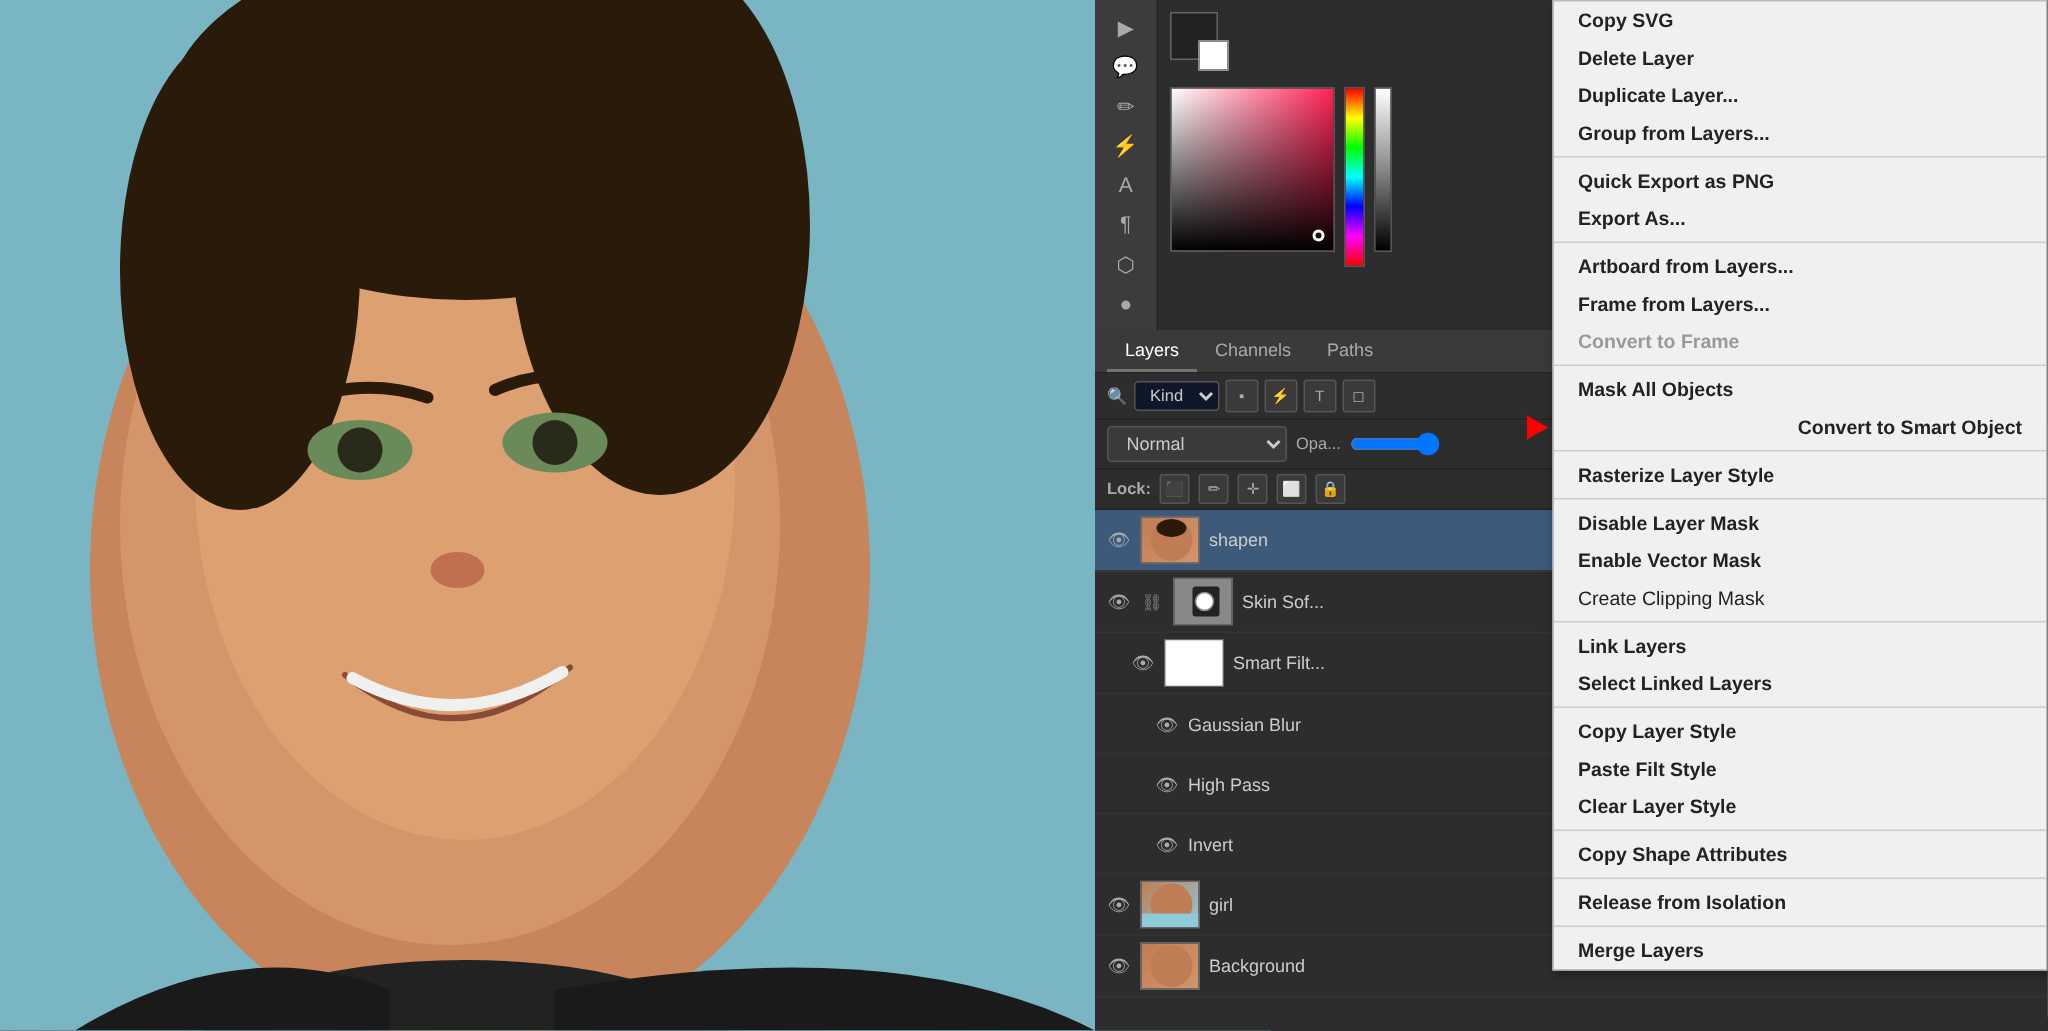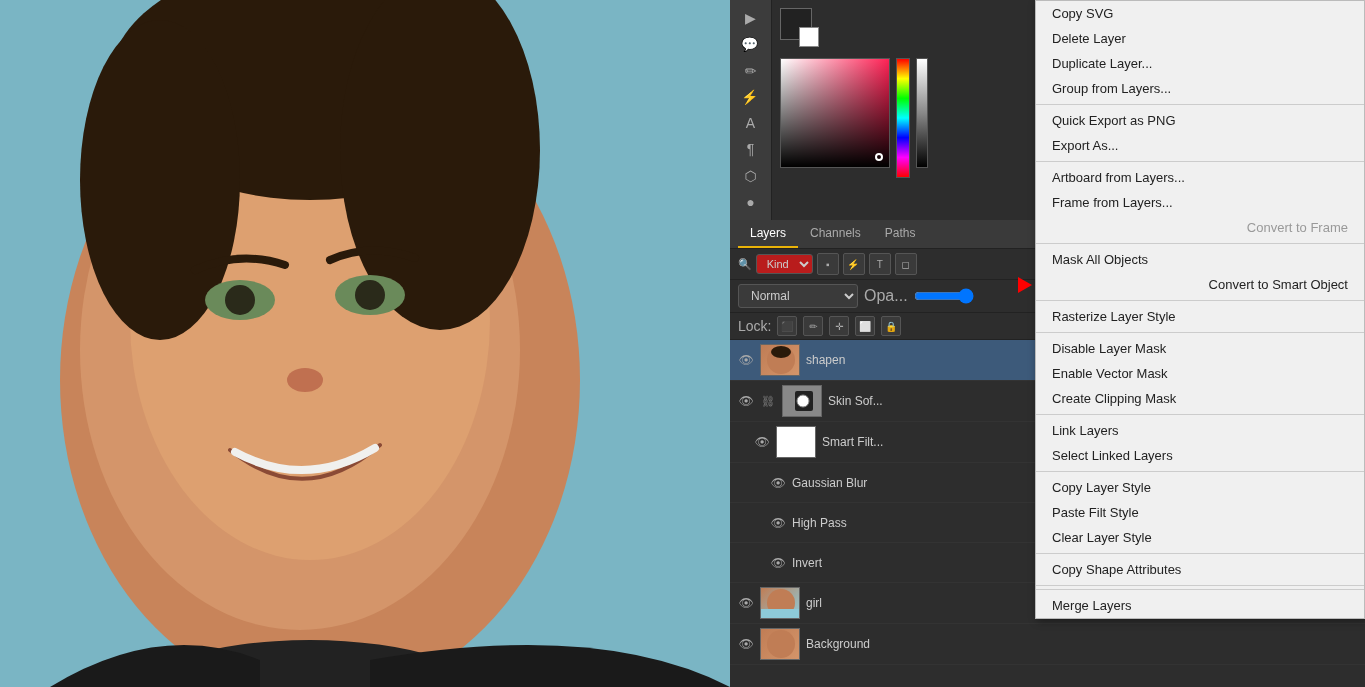--- a/index.html
+++ b/index.html
@@ -116,34 +116,34 @@
 
     .layer-tab {
       padding: 6px 12px;
       color: #aaa;
       cursor: pointer;
       font-size: 12px;
       border-bottom: 2px solid transparent;
     }
     .layer-tab.active {
       color: #fff;
-      border-bottom: 2px solid #eab308;
+      border-bottom: 2px solid #737373;
     }
 
     #layers-filter {
       display: flex;
       align-items: center;
       padding: 4px 8px;
       background: #2d2d2d;
       gap: 4px;
       border-bottom: 1px solid #222;
     }
 
     .filter-select {
-      background: #b91c1c;
+      background: #0f172a;
       border: 1px solid #555;
       color: #ccc;
       padding: 2px 6px;
       font-size: 11px;
       border-radius: 3px;
     }
 
     .filter-icons {
       display: flex;
       gap: 4px;
@@ -176,34 +176,35 @@
       border: 1px solid #555;
       color: #ccc;
       padding: 3px 8px;
       font-size: 12px;
       border-radius: 3px;
       width: 120px;
     }
 
     .opacity-label {
       color: #aaa;
-      font-size: 16px;
+      font-size: 11px;
     }
 
     #lock-row {
       display: flex;
       align-items: center;
       padding: 3px 8px;
       gap: 6px;
       border-bottom: 1px solid #222;
     }
 
     .lock-label {
       color: #aaa;
-      font-size: 14px;
+      font-size: 11px;
+      font-weight: bold;
     }
 
     .lock-icon-btn {
       width: 20px;
       height: 20px;
       background: #3a3a3a;
       border: 1px solid #555;
       color: #aaa;
       display: flex;
       align-items: center;
@@ -295,25 +296,25 @@
       box-shadow: 2px 2px 8px rgba(0,0,0,0.4);
       z-index: 100;
       font-size: 13px;
       color: #222;
     }
 
     .menu-item {
       padding: 5px 16px;
       cursor: pointer;
       white-space: nowrap;
+      font-weight: bold;
     }
     .menu-item.disabled {
       color: #999;
       cursor: default;
-      text-align: right;
     }
     .menu-item.bold {
       font-weight: normal;
     }
 
     .menu-separator {
       height: 1px;
       background: #ccc;
       margin: 3px 0;
     }
@@ -557,18 +558,19 @@
     <div class="menu-separator"></div>
     <div class="menu-item">Link Layers</div>
     <div class="menu-item">Select Linked Layers</div>
     <div class="menu-separator"></div>
     <div class="menu-item">Copy Layer Style</div>
     <div class="menu-item">Paste Filt Style</div>
     <div class="menu-item">Clear Layer Style</div>
     <div class="menu-separator"></div>
     <div class="menu-item">Copy Shape Attributes</div>
     <div class="menu-separator"></div>
+    <div class="menu-item">Release from Isolation</div>
     <div class="menu-separator"></div>
     <div class="menu-item">Merge Layers</div>
 
   </div>
 
 </div>
 
 </body></html>

